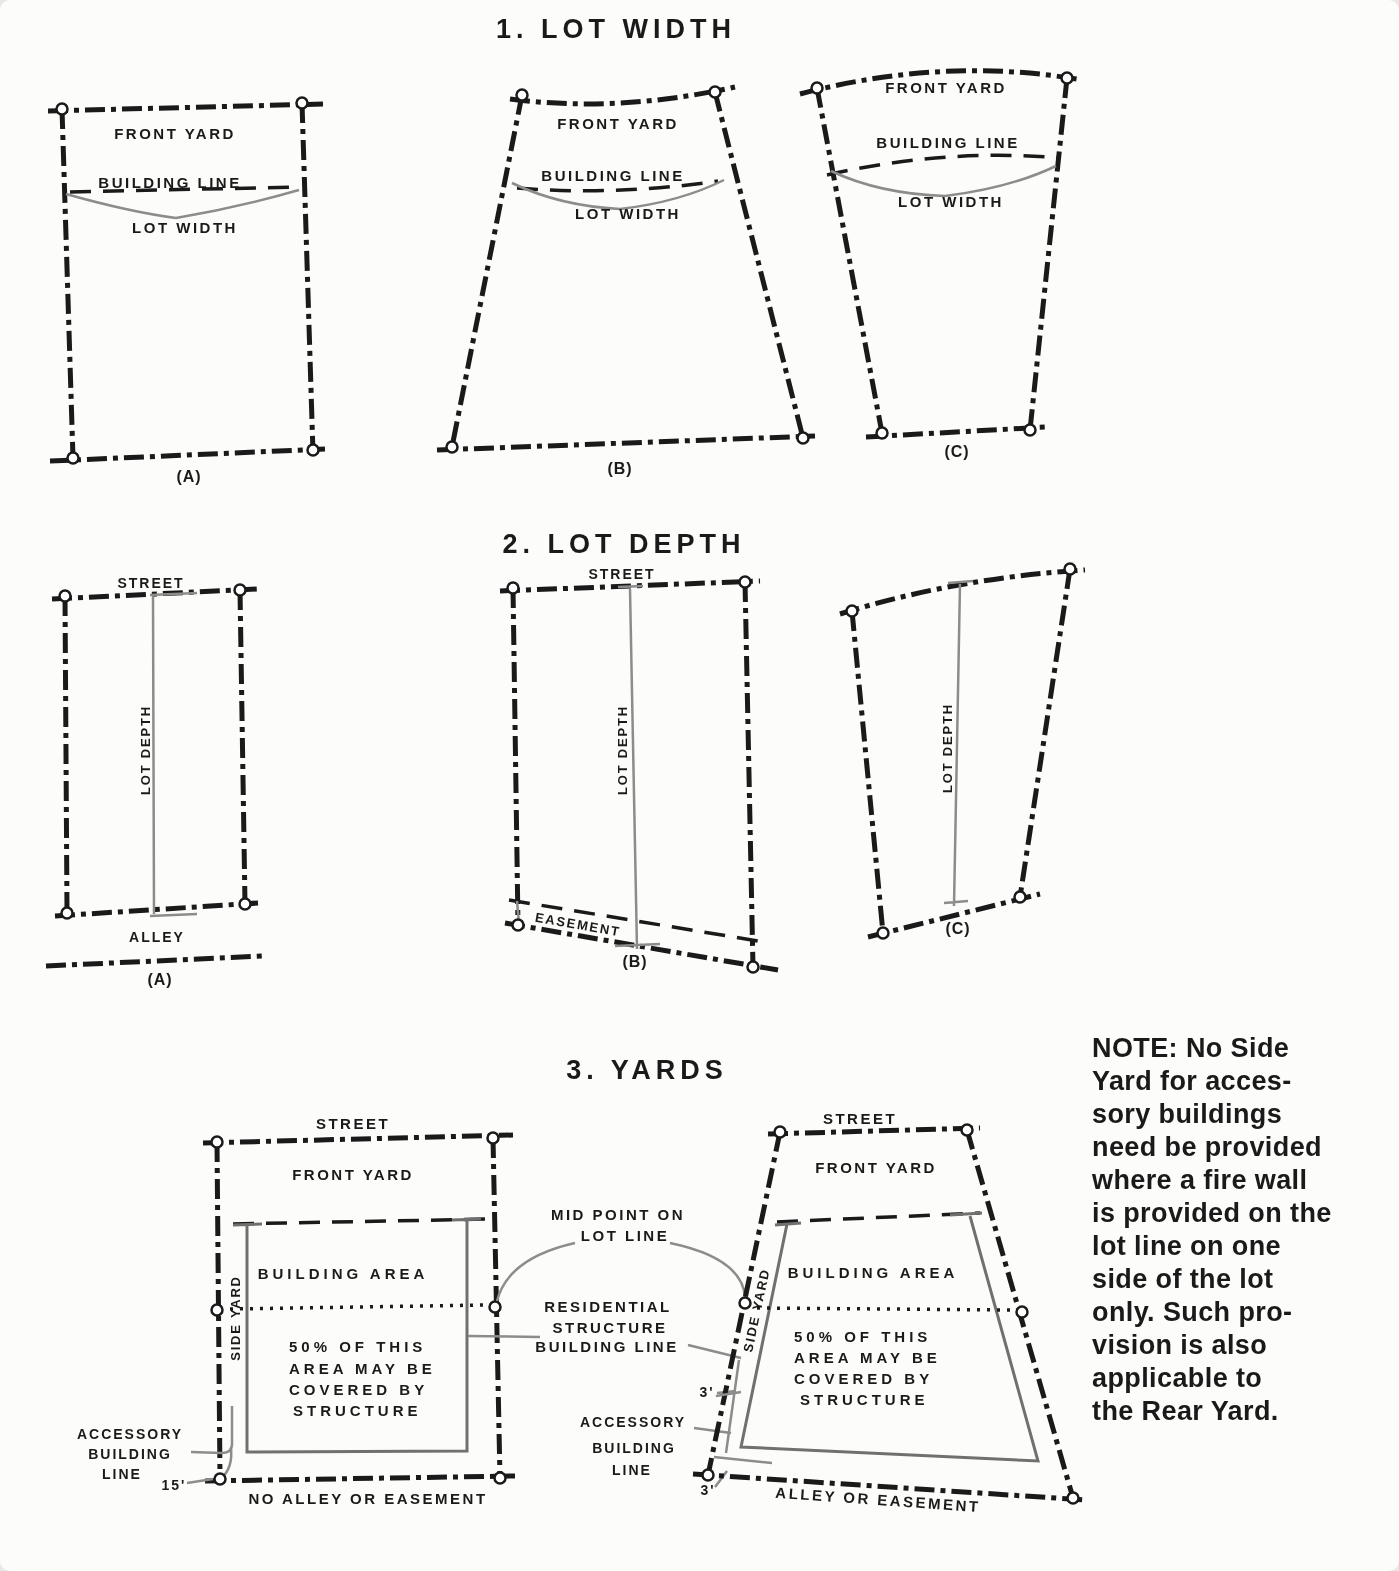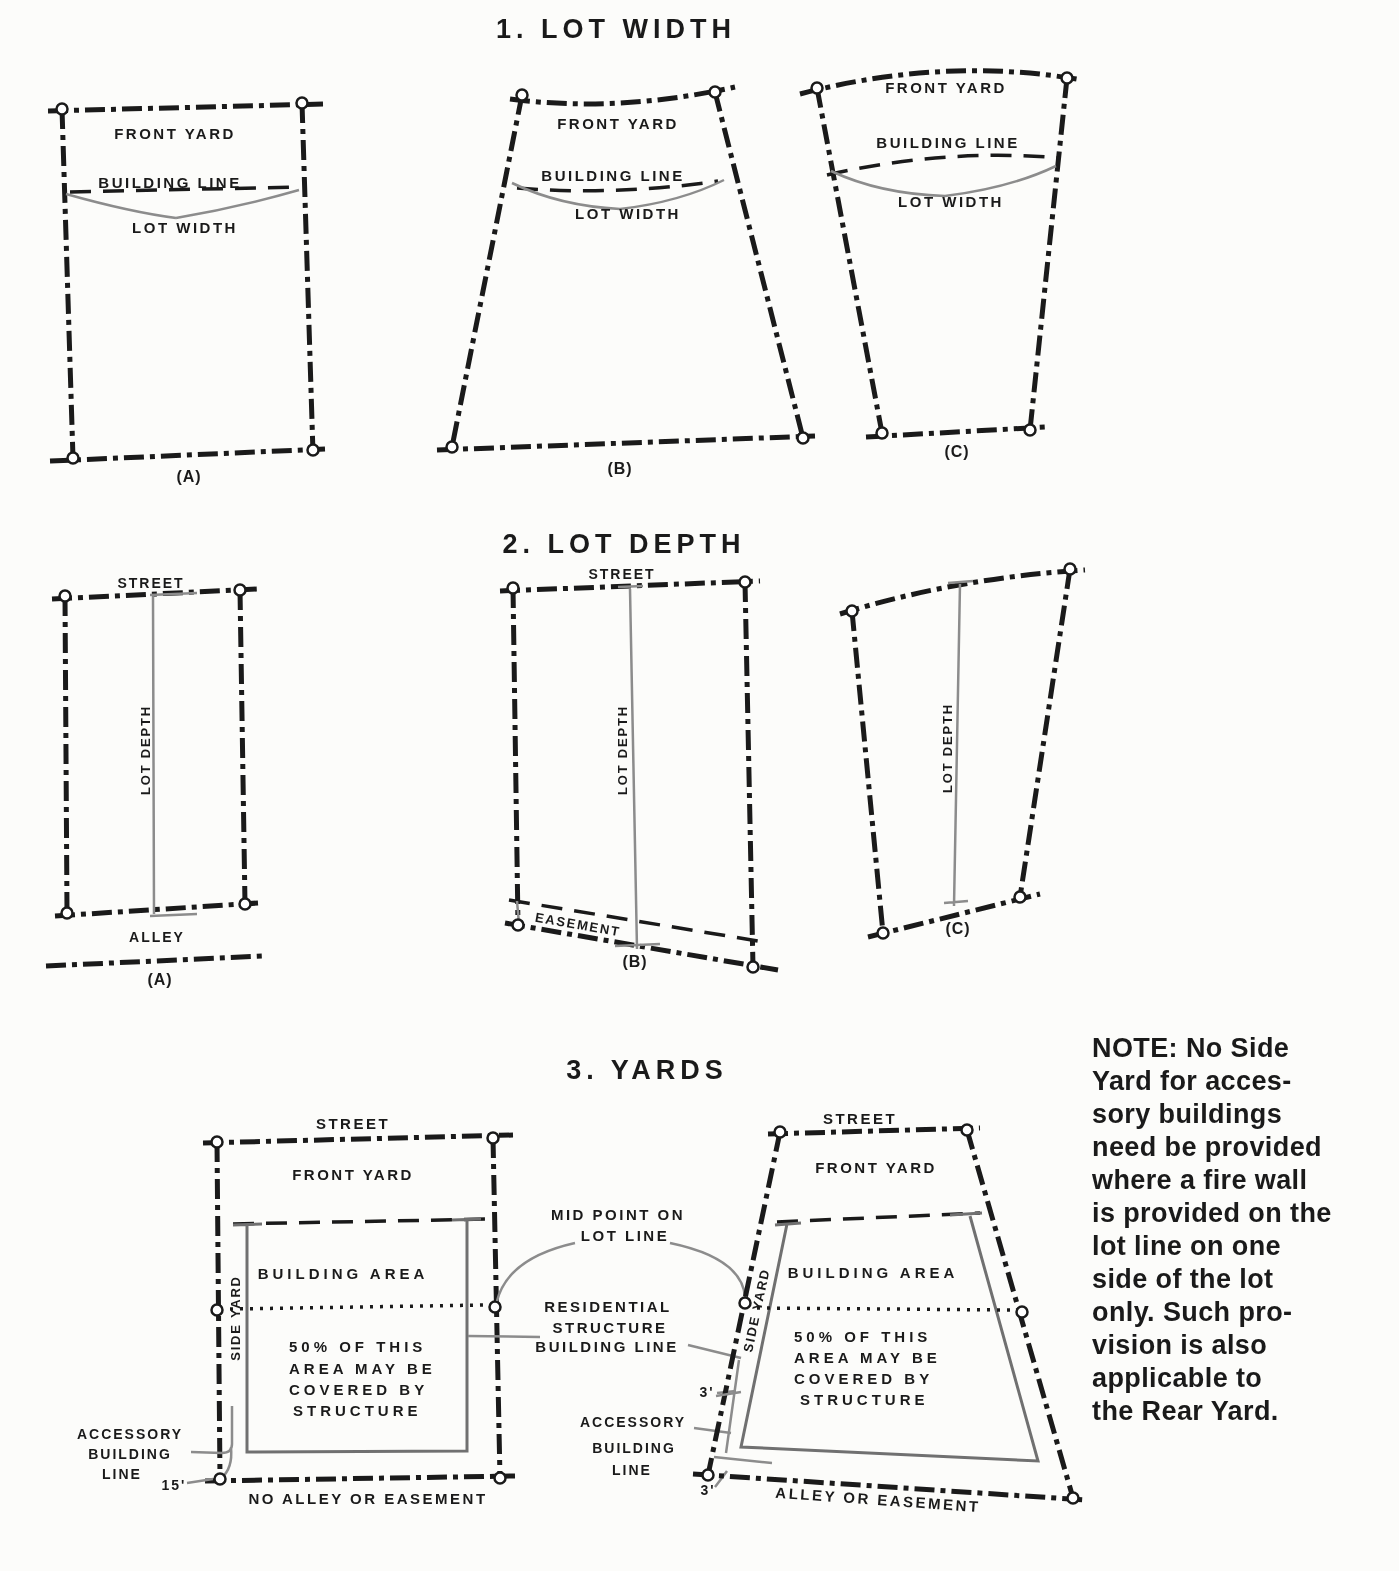--- a/index.html
+++ b/index.html
@@ -2,20 +2,21 @@
 <html><head>
 <meta charset="utf-8">
 <style>
   html,body { margin:0; padding:0; background:#e8e8e8; }
   .page {
     position:relative;
     width:1399px; height:1571px;
     background:#fcfcfa;
     font-family:"Liberation Sans", sans-serif;
     overflow:hidden;
+    border-radius:10px;
   }
   svg { position:absolute; left:0; top:0; }
 
   
   .t   { font-family:"Liberation Sans", sans-serif; font-weight:bold; fill:#1a1a1a; }
   .title { font-size:27px; letter-spacing:5px; }
   .t15 { font-size:15px; letter-spacing:2.5px; }
   .t15w{ font-size:15px; letter-spacing:4px; }
   .t14 { font-size:14px; letter-spacing:2px; }
   .t13 { font-size:13px; letter-spacing:1.8px; }

